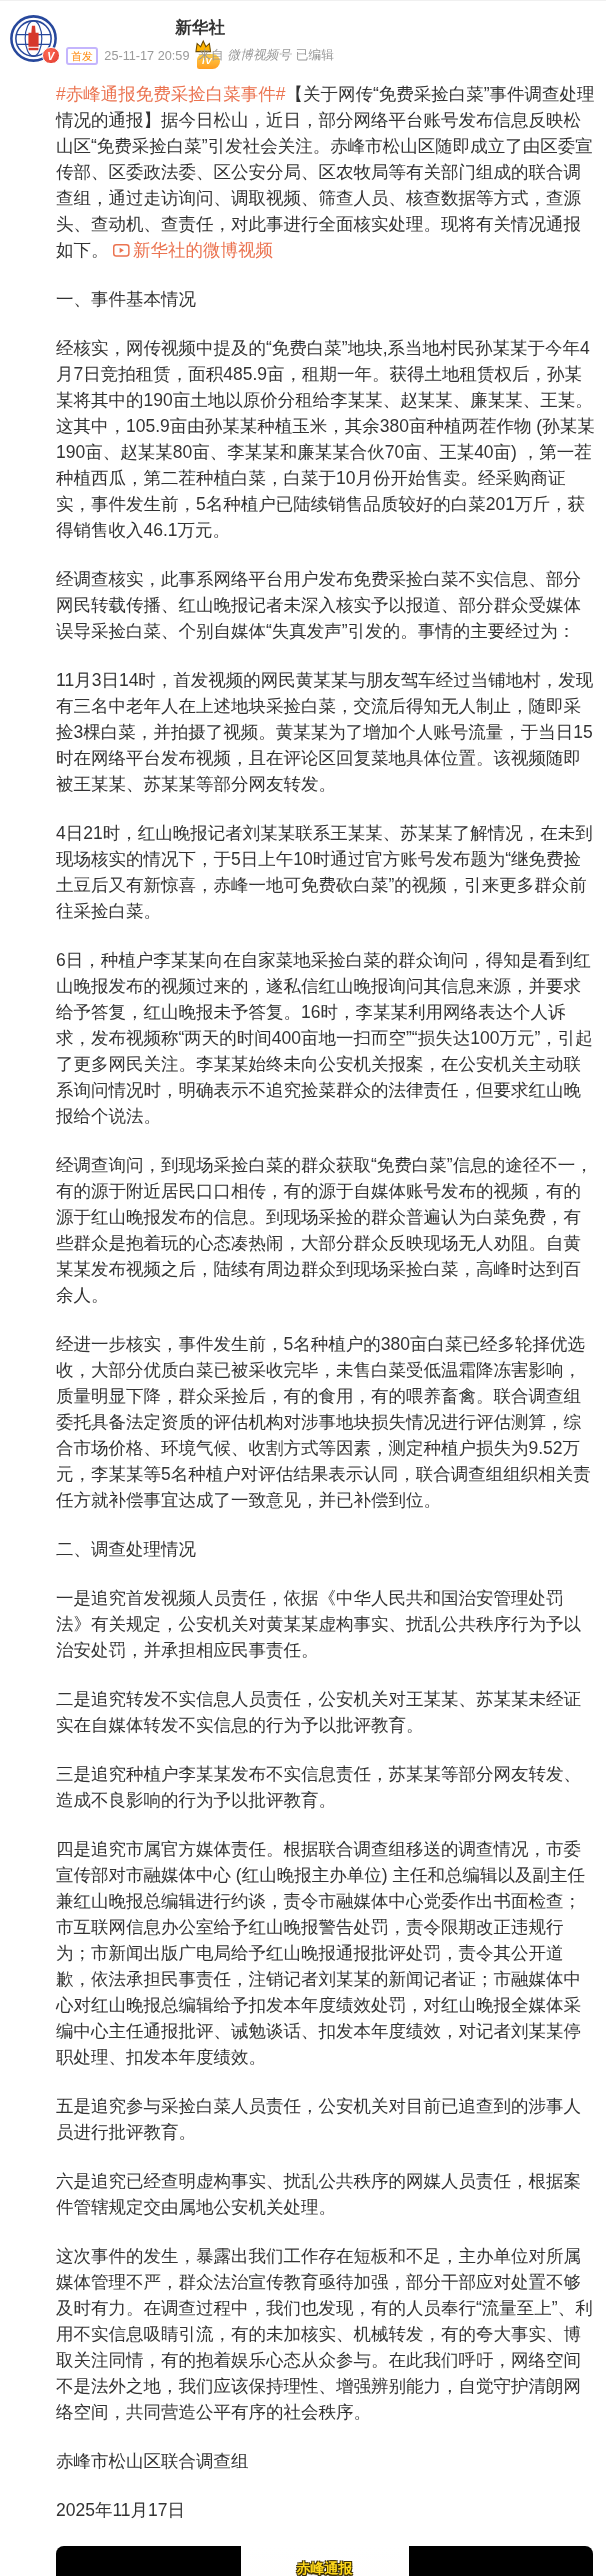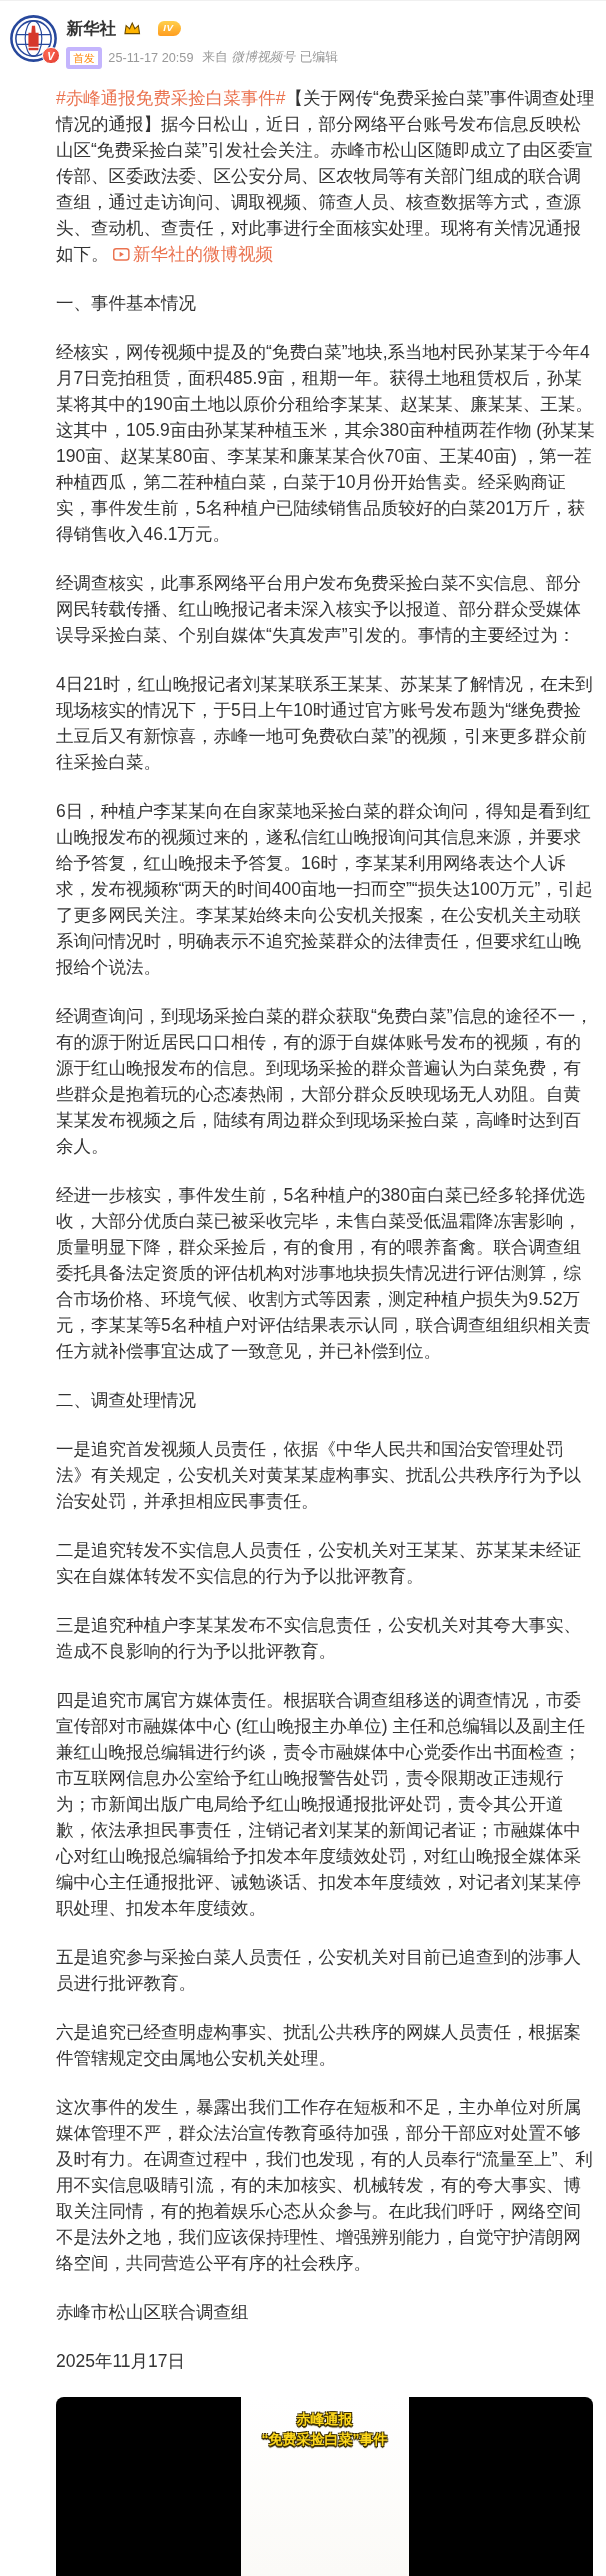--- a/index.html
+++ b/index.html
@@ -8,28 +8,28 @@
           padding-top:13.6px; overflow:hidden; background:#fff; }
 
   
   .header { display:flex; padding:0 9.7px; }
   .avatar-wrap { position:relative; width:47px; height:47px; flex:none; cursor:pointer; }
   .vbadge { position:absolute; right:-2.9px; bottom:-2.9px; width:17.5px; height:17.5px; border-radius:50%;
             background:radial-gradient(circle at 35% 30%, #ff6a55, #e03a2f); color:#fff; font-size:10.7px;
             font-weight:bold; font-style:italic; display:flex; align-items:center; justify-content:center;
             border:1.9px solid #fff; box-sizing:border-box; }
   .author-block { margin-left:9.7px; padding-top:2.9px; }
-  .author-row { display:flex; align-items:center; height:22.4px; }
+  .author-row { display:flex; align-items:center; height:22.4px;flex-direction:column; }
   .author-name { font-size:16.6px; font-weight:700; color:#333; cursor:pointer; }
   .crown { margin-left:6.8px; flex:none; }
   .viplv { margin-left:17px; background:linear-gradient(180deg,#ffd04d,#ff9d1f); color:#fff; font-size:9.7px;
            font-weight:bold; font-style:italic; line-height:12.7px; padding:1px 7.8px 1px 4.9px;
            border-radius:7.8px 9.7px 9.7px 2.9px; letter-spacing:0.5px; }
   .meta-row { margin-top:6.8px; display:flex; align-items:center; font-size:12.7px; color:#999; white-space:nowrap; }
-  .firstpub { border:4px solid #c4b5fd; color:#ff8200; font-size:10.7px; line-height:14.6px; padding:0 2.9px;
+  .firstpub { border:2px solid #c4b5fd; color:#ff8200; font-size:10.7px; line-height:14.6px; padding:0 2.9px;
               border-radius:2.9px; margin-right:6.8px; flex:none; }
   .timestamp { margin-right:8.8px; cursor:pointer;text-align:center; }
   .source-prefix { margin-right:3.9px; }
   .source-name { margin-right:4.9px; cursor:pointer;font-style:italic; }
 
   
   .body { padding:0 10.7px 0 56px; margin-top:15.6px; }
   .para { font-size:17.5px; line-height:26px; color:#333; margin:23px 0; word-break:break-all; }
   .lead-para { margin-top:0; }
   .hashtag, .vlink { color:#eb7350; text-decoration:none; cursor:pointer; }
@@ -85,28 +85,29 @@
     <p class="para lead-para"><a class="hashtag">#赤峰通报免费采捡白菜事件#</a><span>【关于网传“免费采捡白菜”事件调查处理情况的通报】据今日松山，近日，部分网络平台账号发布信息反映松山区“免费采捡白菜”引发社会关注。赤峰市松山区随即成立了由区委宣传部、区委政法委、区公安分局、区农牧局等有关部门组成的联合调查组，通过走访询问、调取视频、筛查人员、核查数据等方式，查源头、查动机、查责任，对此事进行全面核实处理。现将有关情况通报如下。</span><a class="vlink"><svg class="vicon" width="16.6" height="12.7" viewBox="0 0 17 13">
             <rect x="0.75" y="0.75" width="15.5" height="11.5" rx="2.5" fill="none" stroke="#eb7350" stroke-width="1.5"></rect>
             <path d="M6.8 3.8 L11.2 6.5 L6.8 9.2 Z" fill="#eb7350"></path>
           </svg><span>新华社的微博视频</span></a></p>
 
     <div>
 
     <p class="para">一、事件基本情况</p>
         <p class="para">经核实，网传视频中提及的“免费白菜”地块,系当地村民孙某某于今年4月7日竞拍租赁，面积485.9亩，租期一年。获得土地租赁权后，孙某某将其中的190亩土地以原价分租给李某某、赵某某、廉某某、王某。这其中，105.9亩由孙某某种植玉米，其余380亩种植两茬作物 (孙某某190亩、赵某某80亩、李某某和廉某某合伙70亩、王某40亩) ，第一茬种植西瓜，第二茬种植白菜，白菜于10月份开始售卖。经采购商证实，事件发生前，5名种植户已陆续销售品质较好的白菜201万斤，获得销售收入46.1万元。</p>
         <p class="para">经调查核实，此事系网络平台用户发布免费采捡白菜不实信息、部分网民转载传播、红山晚报记者未深入核实予以报道、部分群众受媒体误导采捡白菜、个别自媒体“失真发声”引发的。事情的主要经过为：</p>
+        <p class="para">11月3日14时，首发视频的网民黄某某与朋友驾车经过当铺地村，发现有三名中老年人在上述地块采捡白菜，交流后得知无人制止，随即采捡3棵白菜，并拍摄了视频。黄某某为了增加个人账号流量，于当日15时在网络平台发布视频，且在评论区回复菜地具体位置。该视频随即被王某某、苏某某等部分网友转发。</p>
         <p class="para">4日21时，红山晚报记者刘某某联系王某某、苏某某了解情况，在未到现场核实的情况下，于5日上午10时通过官方账号发布题为“继免费捡土豆后又有新惊喜，赤峰一地可免费砍白菜”的视频，引来更多群众前往采捡白菜。</p>
         <p class="para">6日，种植户李某某向在自家菜地采捡白菜的群众询问，得知是看到红山晚报发布的视频过来的，遂私信红山晚报询问其信息来源，并要求给予答复，红山晚报未予答复。16时，李某某利用网络表达个人诉求，发布视频称“两天的时间400亩地一扫而空”“损失达100万元”，引起了更多网民关注。李某某始终未向公安机关报案，在公安机关主动联系询问情况时，明确表示不追究捡菜群众的法律责任，但要求红山晚报给个说法。</p>
         <p class="para">经调查询问，到现场采捡白菜的群众获取“免费白菜”信息的途径不一，有的源于附近居民口口相传，有的源于自媒体账号发布的视频，有的源于红山晚报发布的信息。到现场采捡的群众普遍认为白菜免费，有些群众是抱着玩的心态凑热闹，大部分群众反映现场无人劝阻。自黄某某发布视频之后，陆续有周边群众到现场采捡白菜，高峰时达到百余人。</p>
         <p class="para">经进一步核实，事件发生前，5名种植户的380亩白菜已经多轮择优选收，大部分优质白菜已被采收完毕，未售白菜受低温霜降冻害影响，质量明显下降，群众采捡后，有的食用，有的喂养畜禽。联合调查组委托具备法定资质的评估机构对涉事地块损失情况进行评估测算，综合市场价格、环境气候、收割方式等因素，测定种植户损失为9.52万元，李某某等5名种植户对评估结果表示认同，联合调查组组织相关责任方就补偿事宜达成了一致意见，并已补偿到位。</p>
         <p class="para">二、调查处理情况</p>
         <p class="para">一是追究首发视频人员责任，依据《中华人民共和国治安管理处罚法》有关规定，公安机关对黄某某虚构事实、扰乱公共秩序行为予以治安处罚，并承担相应民事责任。</p>
         <p class="para">二是追究转发不实信息人员责任，公安机关对王某某、苏某某未经证实在自媒体转发不实信息的行为予以批评教育。</p>
-        <p class="para">三是追究种植户李某某发布不实信息责任，公安机关对其夸大事实、造成不良影响的行为予以批评教育。</p>
+        <p class="para">三是追究种植户李某某发布不实信息责任，苏某某等部分网友转发、造成不良影响的行为予以批评教育。</p>
         <p class="para">四是追究市属官方媒体责任。根据联合调查组移送的调查情况，市委宣传部对市融媒体中心 (红山晚报主办单位) 主任和总编辑以及副主任兼红山晚报总编辑进行约谈，责令市融媒体中心党委作出书面检查；市互联网信息办公室给予红山晚报警告处罚，责令限期改正违规行为；市新闻出版广电局给予红山晚报通报批评处罚，责令其公开道歉，依法承担民事责任，注销记者刘某某的新闻记者证；市融媒体中心对红山晚报总编辑给予扣发本年度绩效处罚，对红山晚报全媒体采编中心主任通报批评、诫勉谈话、扣发本年度绩效，对记者刘某某停职处理、扣发本年度绩效。</p>
         <p class="para">五是追究参与采捡白菜人员责任，公安机关对目前已追查到的涉事人员进行批评教育。</p>
         <p class="para">六是追究已经查明虚构事实、扰乱公共秩序的网媒人员责任，根据案件管辖规定交由属地公安机关处理。</p>
         <p class="para">这次事件的发生，暴露出我们工作存在短板和不足，主办单位对所属媒体管理不严，群众法治宣传教育亟待加强，部分干部应对处置不够及时有力。在调查过程中，我们也发现，有的人员奉行“流量至上”、利用不实信息吸睛引流，有的未加核实、机械转发，有的夸大事实、博取关注同情，有的抱着娱乐心态从众参与。在此我们呼吁，网络空间不是法外之地，我们应该保持理性、增强辨别能力，自觉守护清朗网络空间，共同营造公平有序的社会秩序。</p>
         <p class="para">赤峰市松山区联合调查组</p>
         <p class="para">2025年11月17日</p>
       </div>
 
     <div class="video">
       <div class="doc">

